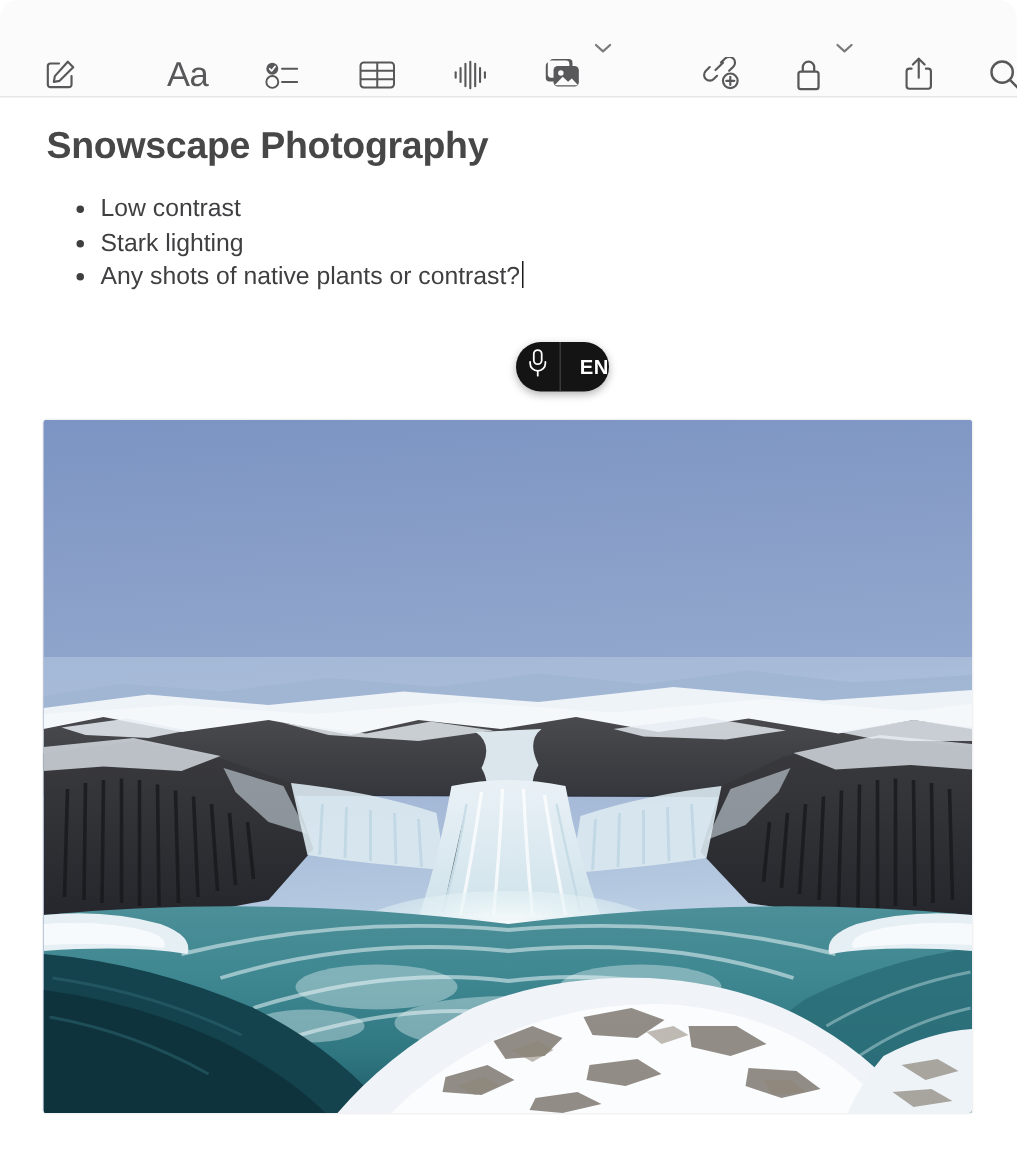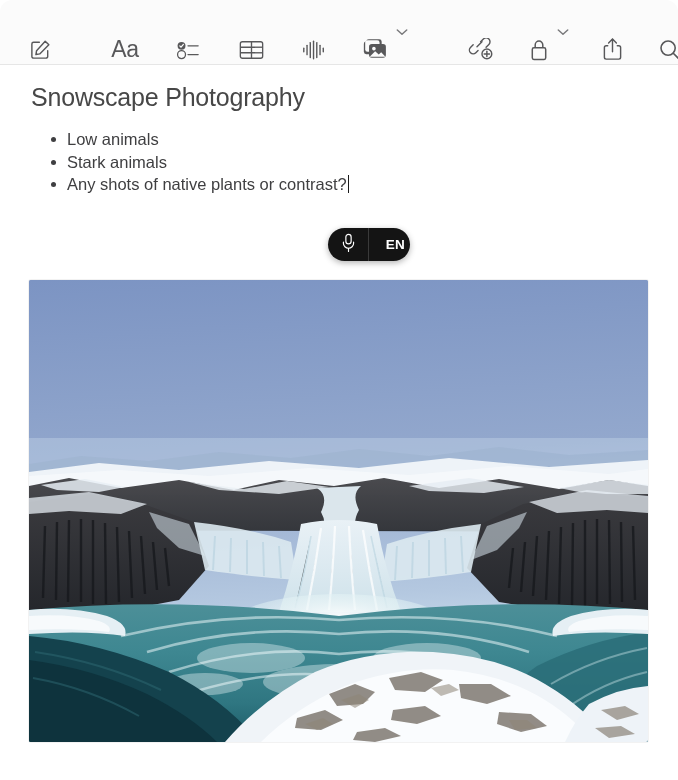--- a/index.html
+++ b/index.html
@@ -72,21 +72,21 @@
 
   
   .doc {
     position: relative;
     padding: 0;
   }
   .doc-title {
     margin: 0;
     padding: 18px 0 0 31px;
     font-size: 25px;
-    font-weight: normal;
+    font-weight: bold;
     color: #474747;
     letter-spacing: -0.2px;
   }
   .bullets {
     margin: 16px 0 0 0;
     padding: 0 0 0 55px;
     list-style: none;
   }
   .bullets li {
     position: relative;
@@ -110,24 +110,24 @@
     width: 1.6px;
     height: 18px;
     background: #1a1a1a;
     vertical-align: -3px;
     margin-left: 1px;
   }
 
   
   .dictation {
     position: absolute;
-    left: 328px;
+    left: 344px;
     top: 228px;
     height: 33px;
-    width: 82px;
+    width: 62px;
     background: #141414;
     border-radius: 17px;
     display: flex;
     align-items: center;
     box-shadow: 0 2px 6px rgba(0,0,0,0.30);
     overflow: hidden;
     gap: 12px;
   }
   .dictation .mic-cell {
     width: 41px;
@@ -292,22 +292,22 @@
           </svg>
         </span>
       </div>
     </div>
   </div>
 
   <div class="doc">
     <h1 class="doc-title">Snowscape Photography</h1>
 
     <ul class="bullets">
-      <li><span>Low animals</span></li>
-      <li><span>Stark animals</span></li>
+      <li><span>Low contrast</span></li>
+      <li><span>Stark lighting</span></li>
       <li class="has-caret"><span>Any shots of native plants or contrast?</span><span class="caret"></span></li>
     </ul>
   </div>
 
   <div class="dictation">
     <div class="mic-cell">
       <span>
         <svg width="15" height="20" viewBox="0 0 16 22" fill="none" stroke="currentColor" stroke-width="1.3" stroke-linecap="round">
           <rect x="5.1" y="1.5" width="5.8" height="10.4" rx="2.9"></rect>
           <path d="M2.4 10.1v1.1a5.6 5.6 0 0 0 11.2 0v-1.1"></path>

